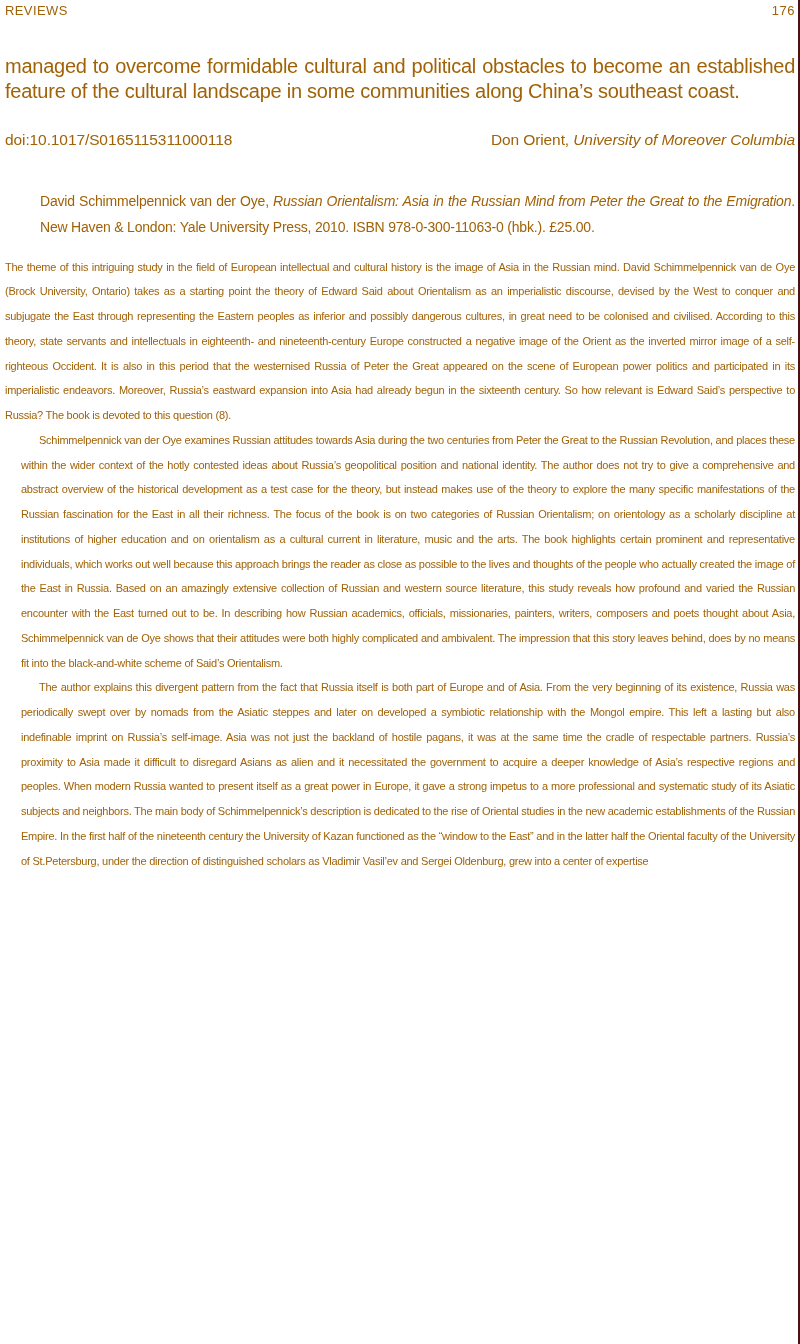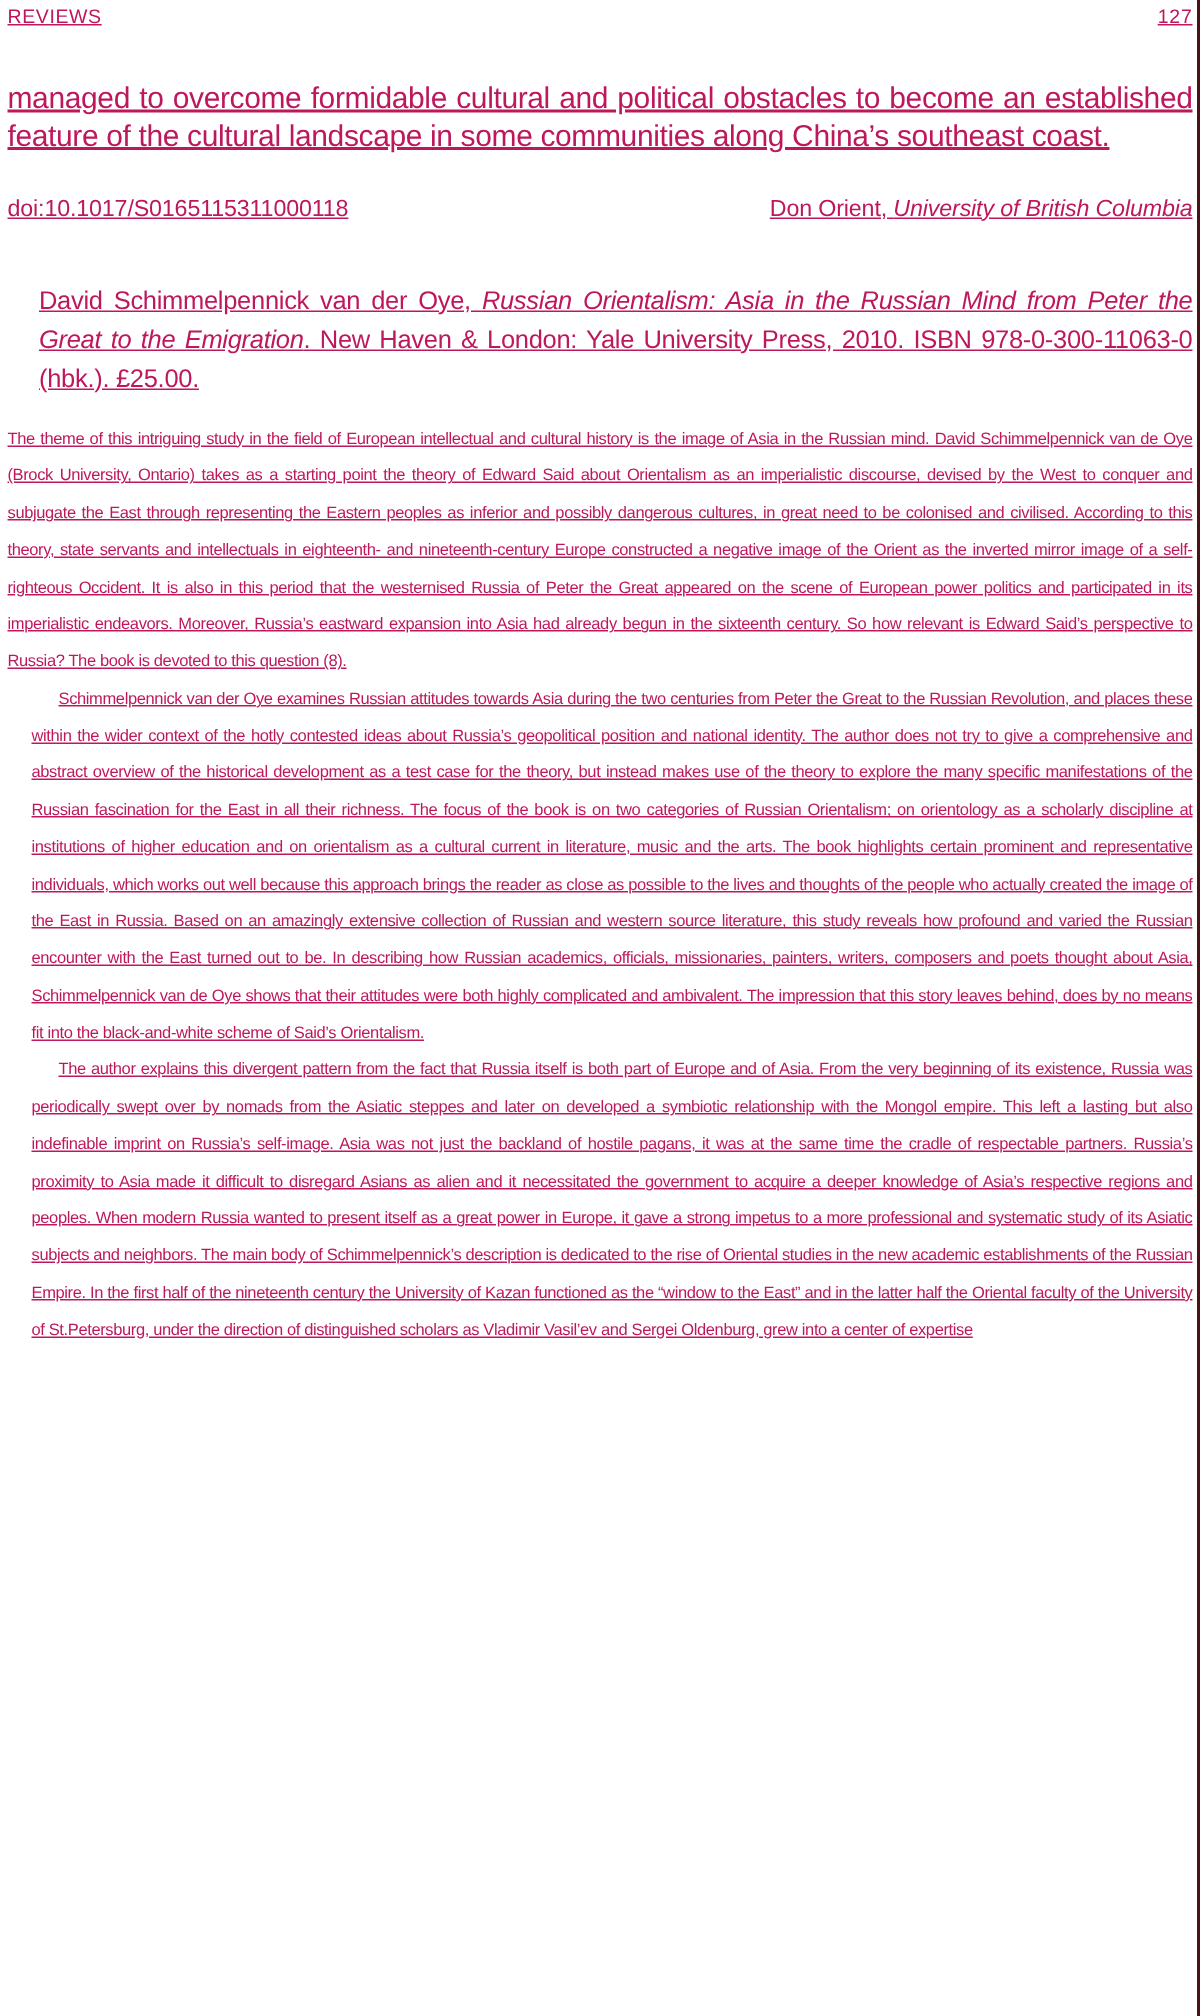--- a/index.html
+++ b/index.html
@@ -37,22 +37,22 @@
   }
   .doi-row {
     display: flex;
     justify-content: space-between;
     align-items: baseline;
     margin-top: 27px;
     font-size: 15.5px;
     letter-spacing: -0.1px;
   }
   .citation {
-    margin: 39px 0 0 21px;
-    font-size: 17px;
+    margin: 39px 0 0 35px;
+    font-size: 14px;
     line-height: 26px;
     text-align: justify;
     letter-spacing: -0.2px;
   }
   .body-para {
     margin: 0;
     font-size: 11px;
     line-height: 24.75px;
     text-align: justify;
     letter-spacing: -0.25px;
@@ -69,33 +69,33 @@
     position: absolute;
     top: 0;
     right: 0;
     width: 2px;
     height: 1344px;
   }
 </style>
 </head>
 <body>
 
-<div class="page" style="color: #be185d; background: rgb(255, 255, 255); text-decoration: underline;">
+<div class="page" style="color: #a16207; background: rgb(255, 255, 255);">
 
   <div class="running-head">
     <span>REVIEWS</span>
-    <span class="page-num">127</span>
+    <span class="page-num">176</span>
   </div>
 
   <p class="prev-end">managed to overcome formidable cultural and political obstacles to become an established feature of the cultural landscape in some communities along China’s southeast coast.</p>
 
   <div class="doi-row">
     <span>doi:10.1017/S0165115311000118</span>
     <span>
-      <span>Don Orient, </span><em>University of British Columbia</em>
+      <span>Don Orient, </span><em>University of Moreover Columbia</em>
     </span>
   </div>
 
   <p class="citation">
     <span>David Schimmelpennick van der Oye, </span><em>Russian Orientalism: Asia in the Russian Mind from Peter the Great to the Emigration</em><span>. New Haven &amp; London: Yale University Press, 2010. ISBN 978-0-300-11063-0 (hbk.). £25.00.</span>
   </p>
 
   <p class="body-para first">The theme of this intriguing study in the field of European intellectual and cultural history is the image of Asia in the Russian mind. David Schimmelpennick van de Oye (Brock University, Ontario) takes as a starting point the theory of Edward Said about Orientalism as an imperialistic discourse, devised by the West to conquer and subjugate the East through representing the Eastern peoples as inferior and possibly dangerous cultures, in great need to be colonised and civilised. According to this theory, state servants and intellectuals in eighteenth- and nineteenth-century Europe constructed a negative image of the Orient as the inverted mirror image of a self-righteous Occident. It is also in this period that the westernised Russia of Peter the Great appeared on the scene of European power politics and participated in its imperialistic endeavors. Moreover, Russia’s eastward expansion into Asia had already begun in the sixteenth century. So how relevant is Edward Said’s perspective to Russia? The book is devoted to this question (8).</p>
 
   <p class="body-para indent">Schimmelpennick van der Oye examines Russian attitudes towards Asia during the two centuries from Peter the Great to the Russian Revolution, and places these within the wider context of the hotly contested ideas about Russia’s geopolitical position and national identity. The author does not try to give a comprehensive and abstract overview of the historical development as a test case for the theory, but instead makes use of the theory to explore the many specific manifestations of the Russian fascination for the East in all their richness. The focus of the book is on two categories of Russian Orientalism; on orientology as a scholarly discipline at institutions of higher education and on orientalism as a cultural current in literature, music and the arts. The book highlights certain prominent and representative individuals, which works out well because this approach brings the reader as close as possible to the lives and thoughts of the people who actually created the image of the East in Russia. Based on an amazingly extensive collection of Russian and western source literature, this study reveals how profound and varied the Russian encounter with the East turned out to be. In describing how Russian academics, officials, missionaries, painters, writers, composers and poets thought about Asia, Schimmelpennick van de Oye shows that their attitudes were both highly complicated and ambivalent. The impression that this story leaves behind, does by no means fit into the black-and-white scheme of Said’s Orientalism.</p>

